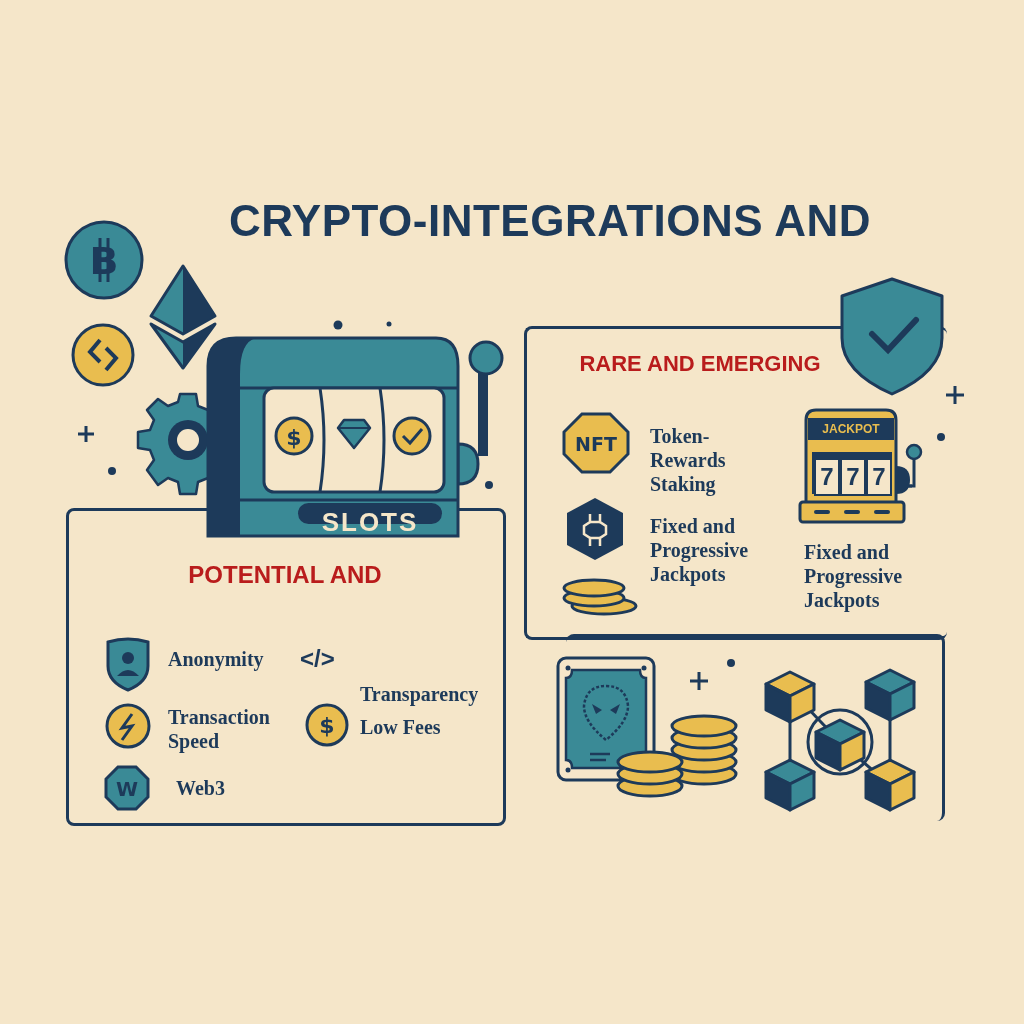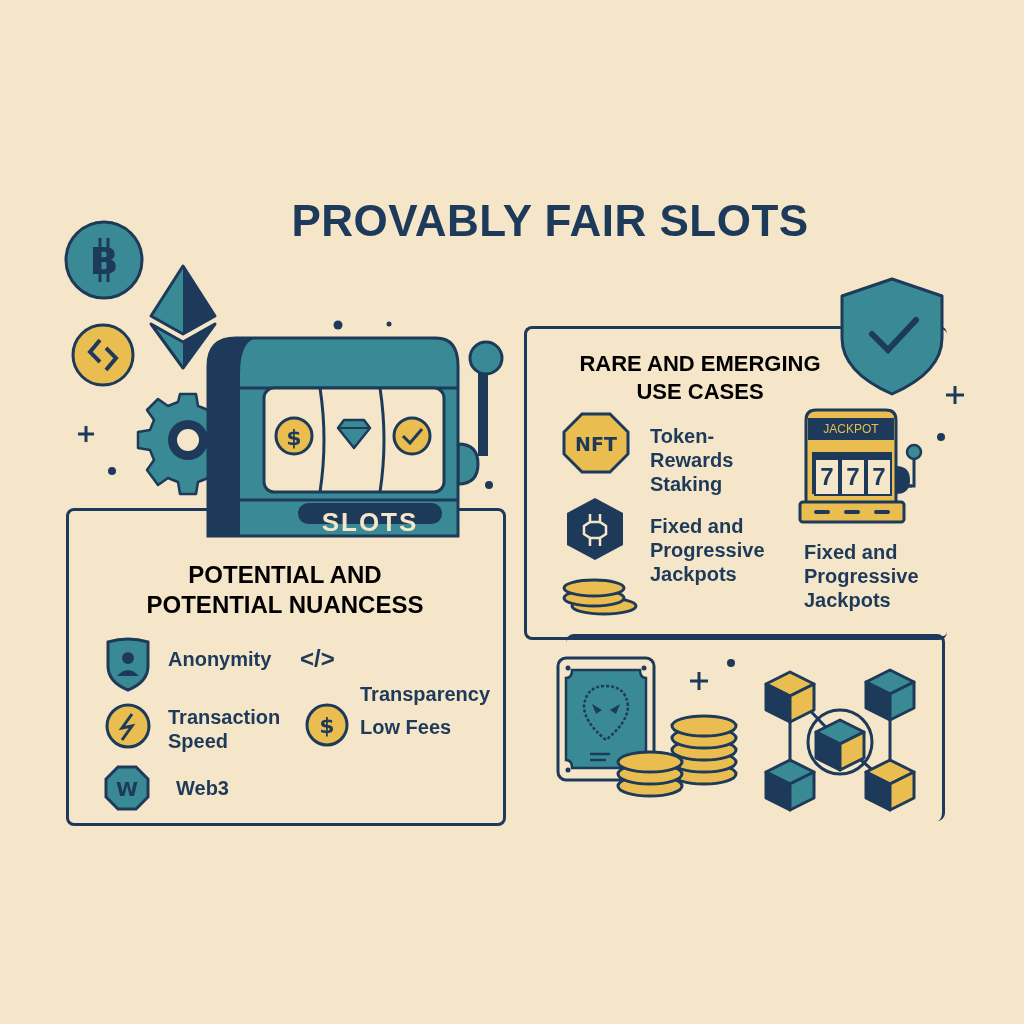--- a/index.html
+++ b/index.html
@@ -16,45 +16,45 @@
     text-align: center; font-weight: 700; font-size: 44px; line-height: 50px;
     color: #1d3a5a; letter-spacing: 0.5px;
   }
   .box {
     position: absolute; border: 3px solid #1d3a5a; border-radius: 8px;
   }
   .box-left { left: 66px; top: 508px; width: 434px; height: 312px; }
   .box-right { left: 524px; top: 326px; width: 420px; height: 308px; border-right: none; }
   .box-bottom { left: 566px; top: 634px; width: 376px; height: 184px; border-left: none; border-bottom: none; border-top: 3px solid #1d3a5a; }
   .section-title {
-    position: absolute; font-weight: 700; color: #000000; text-align: center;
+    position: absolute; font-weight: 700; color: #b91c1c; text-align: center;
   }
   .adv-title { left: 100px; top: 560px; width: 370px; font-size: 24px; line-height: 30px; }
   .rare-title { left: 540px; top: 350px; width: 320px; font-size: 22px; line-height: 28px; }
-  .item-label { position: absolute; font-weight: 700; color: #1d3a5a; font-size: 20px; line-height: 24px; }
+  .item-label { position: absolute; font-weight: 700; color: #1d3a5a; font-size: 20px; line-height: 24px; font-family: Liberation Serif, serif; }
   .slots-badge {
     position: absolute; left: 298px; top: 503px; width: 144px; height: 21px;
     background: #1d3a5a; border-radius: 20px; color: #f5e6c9;
     font-weight: 700; font-size: 26px; line-height: 38px; text-align: center; letter-spacing: 2px;
   }
   .jackpot-text {
     position: absolute; left: 808px; top: 422px; width: 86px; text-align: center;
-    color: #e9bd4f; font-weight: 400; font-size: 12px;
+    color: #e9bd4f; font-weight: 700; font-size: 12px;
   }
   .seven {
     position: absolute; top: 458px; width: 22px; height: 34px; background: #f5e6c9;
     border: 2px solid #1d3a5a; font-weight: 700; font-size: 24px; line-height: 34px; text-align: center; color: #1d3a5a;
   }
   svg { position: absolute; overflow: visible; }
 </style>
 </head>
 <body>
 
 <div class="title">
-  <div>PROVABLY FAIR SLOTS</div>
+  <div>CRYPTO-INTEGRATIONS AND</div>
 </div>
 
 <svg style="left:64px;top:220px;" width="84" height="84" viewBox="0 0 84 84">
   <circle cx="40" cy="40" r="38" fill="#3a8a96" stroke="#1d3a5a" stroke-width="3"></circle>
   <text x="40" y="54" text-anchor="middle" font-family="DejaVu Sans, sans-serif" font-weight="700" font-size="38" fill="#1d3a5a">B</text>
   <line x1="36" y1="18" x2="36" y2="62" stroke="#1d3a5a" stroke-width="3"></line>
   <line x1="44" y1="18" x2="44" y2="62" stroke="#1d3a5a" stroke-width="3"></line>
 </svg>
 
 <svg style="left:148px;top:264px;" width="70" height="106" viewBox="0 0 70 106">
@@ -127,21 +127,20 @@
   <text x="94" y="109" text-anchor="middle" font-family="DejaVu Sans, sans-serif" font-weight="700" font-size="22" fill="#1d3a5a">$</text>
   <polygon points="138,92 144,84 164,84 170,92 154,112" fill="#3a8a96" stroke="#1d3a5a" stroke-width="2.5" stroke-linejoin="round"></polygon>
   <line x1="138" y1="92" x2="170" y2="92" stroke="#1d3a5a" stroke-width="2"></line>
   <circle cx="212" cy="100" r="18" fill="#e9bd4f" stroke="#1d3a5a" stroke-width="3"></circle>
   <polyline points="203,100 210,107 222,93" fill="none" stroke="#1d3a5a" stroke-width="3"></polyline>
 </svg>
 <div class="slots-badge">SLOTS</div>
 
 <div class="section-title adv-title">
   <div>POTENTIAL AND</div>
-  <div>POTENTIAL NUANCESS</div>
 </div>
 
 <svg style="left:104px;top:636px;" width="48" height="56" viewBox="0 0 48 56">
   <path d="M4 6 q20-6 40 0 v24 q0 16 -20 24 q-20-8 -20-24 z" fill="#3a8a96" stroke="#1d3a5a" stroke-width="3"></path>
   <circle cx="24" cy="22" r="6" fill="#1d3a5a"></circle>
   <path d="M13 40 q11-12 22 0 z" fill="#1d3a5a"></path>
 </svg>
 <div class="item-label" style="left:168px;top:647px;">Anonymity</div>
 
 <div class="abs" style="left:300px;top:645px;font-weight:700;font-size:24px;color:#1d3a5a;">&lt;/&gt;</div>
@@ -170,21 +169,20 @@
 
 <div class="box box-right"></div>
 
 <svg style="left:838px;top:276px;" width="108" height="122" viewBox="0 0 108 122">
   <path d="M54 3 L104 20 V62 q0 34 -50 56 q-50 -22 -50 -56 V20 z" fill="#3a8a96" stroke="#1d3a5a" stroke-width="3" stroke-linejoin="round"></path>
   <polyline points="34,58 50,74 78,44" fill="none" stroke="#1d3a5a" stroke-width="6" stroke-linecap="round"></polyline>
 </svg>
 
 <div class="section-title rare-title">
   <div>RARE AND EMERGING</div>
-  <div>USE CASES</div>
 </div>
 
 <svg style="left:562px;top:412px;" width="68" height="62" viewBox="0 0 68 62">
   <polygon points="20,2 48,2 66,20 66,42 48,60 20,60 2,42 2,20" fill="#e9bd4f" stroke="#1d3a5a" stroke-width="3"></polygon>
   <text x="34" y="39" text-anchor="middle" font-family="DejaVu Sans, sans-serif" font-weight="700" font-size="19" fill="#1d3a5a">NFT</text>
 </svg>
 <div class="item-label" style="left:650px;top:424px;">
   <div>Token-</div>
   <div>Rewards</div>
   <div>Staking</div>

